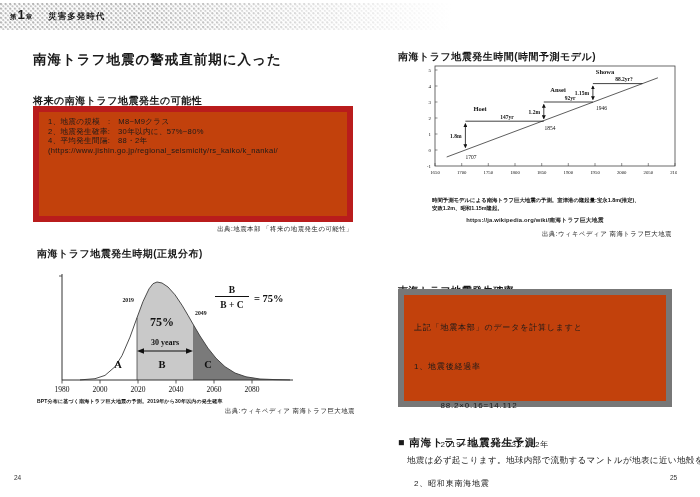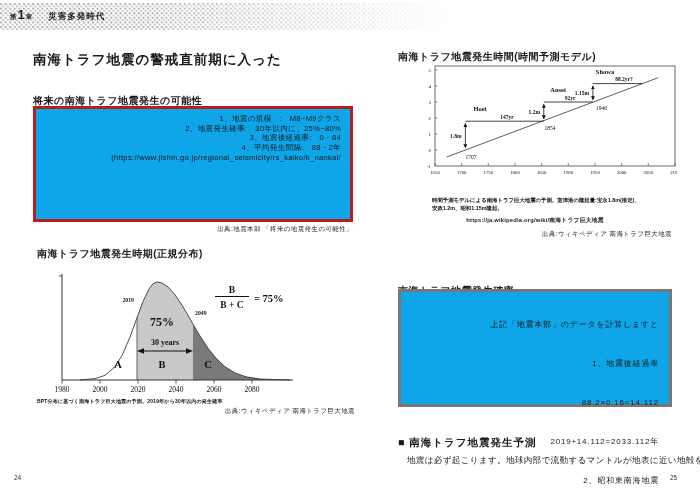--- a/index.html
+++ b/index.html
@@ -16,21 +16,21 @@
     background-size:100% 100%, 4.6px 4.6px, 4.6px 4.6px;
     background-position:0 0, 0 0, 2.3px 2.3px;}
   .chap{top:7px;left:10px;display:flex;align-items:baseline;font-weight:bold;}
   .chap .sm{font-size:6.5px;}
   .chap .big{font-size:13px;margin:0 1px;}
   .chap .ttl{font-size:8.5px;margin-left:16px;letter-spacing:1px;}
 
   .main-title{top:51px;left:33px;font-size:13.5px;font-weight:bold;letter-spacing:1px;}
   .sec-h{font-weight:bold;font-size:10px;letter-spacing:0.5px;}
 
-  .gbox{background:#0ea5e9;border:3px solid #b91c1c;box-sizing:border-box;text-align:right;}
+  .gbox{background:#c2410c;border:6px solid #b91c1c;box-sizing:border-box;}
   .box1{top:106px;left:33px;width:320px;height:116px;padding:5px 9px;
         font-size:7.6px;line-height:9.7px;letter-spacing:0.3px;}
   .box1 .para{margin-top:11px;}
   .box1 .url{}
 
   .src{font-size:6.4px;color:#222;letter-spacing:0.5px;}
   .right-al{text-align:right;}
 
   .tinycap{font-size:5px;font-weight:bold;color:#111;letter-spacing:0.2px;}
 
@@ -61,22 +61,21 @@
     <span class="sm">章</span>
     <span class="ttl">災害多発時代</span>
   </div>
 
   <div class="abs main-title">南海トラフ地震の警戒直前期に入った</div>
 
   <div class="abs sec-h" style="top:94px;left:33px;">将来の南海トラフ地震発生の可能性</div>
 
   <div class="abs gbox box1">
     <div>1、地震の規模　:　M8~M9クラス</div>
-    <div>2、地震発生確率:　30年以内に、25%~80%</div>
-    <div>3、地震後経過率:　0・84</div>
+    <div>2、地震発生確率:　30年以内に、57%~80%</div>
     <div>4、平均発生間隔:　88・2年</div>
     <div class="url">(https://www.jishin.go.jp/regional_seismicity/rs_kaiko/k_nankai/</div>
   </div>
 
   <div class="abs src right-al" style="top:225px;left:33px;width:320px;">出典:地震本部 「将来の地震発生の可能性」</div>
 
   <div class="abs sec-h" style="top:247px;left:37px;">南海トラフ地震発生時期(正規分布)</div>
 
   <svg class="abs" style="top:262px;left:50px;" width="300" height="135" viewBox="0 0 300 135">
 

